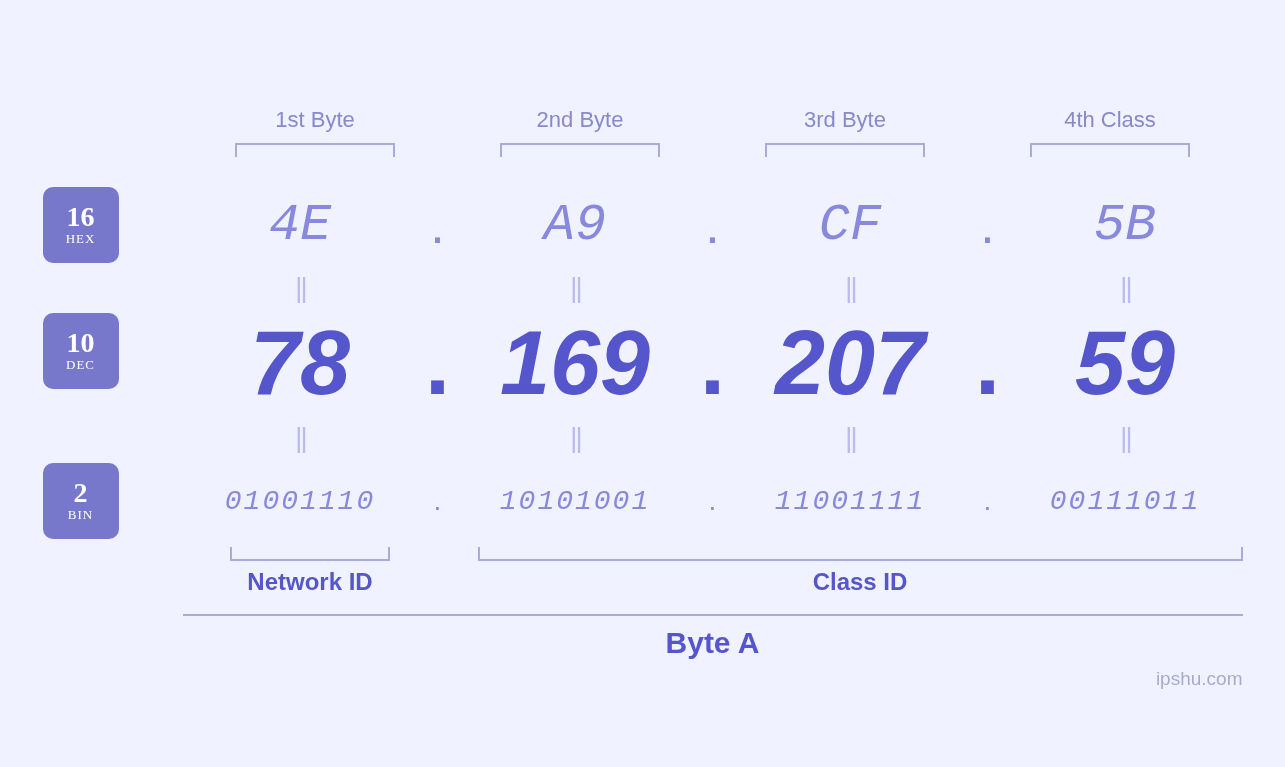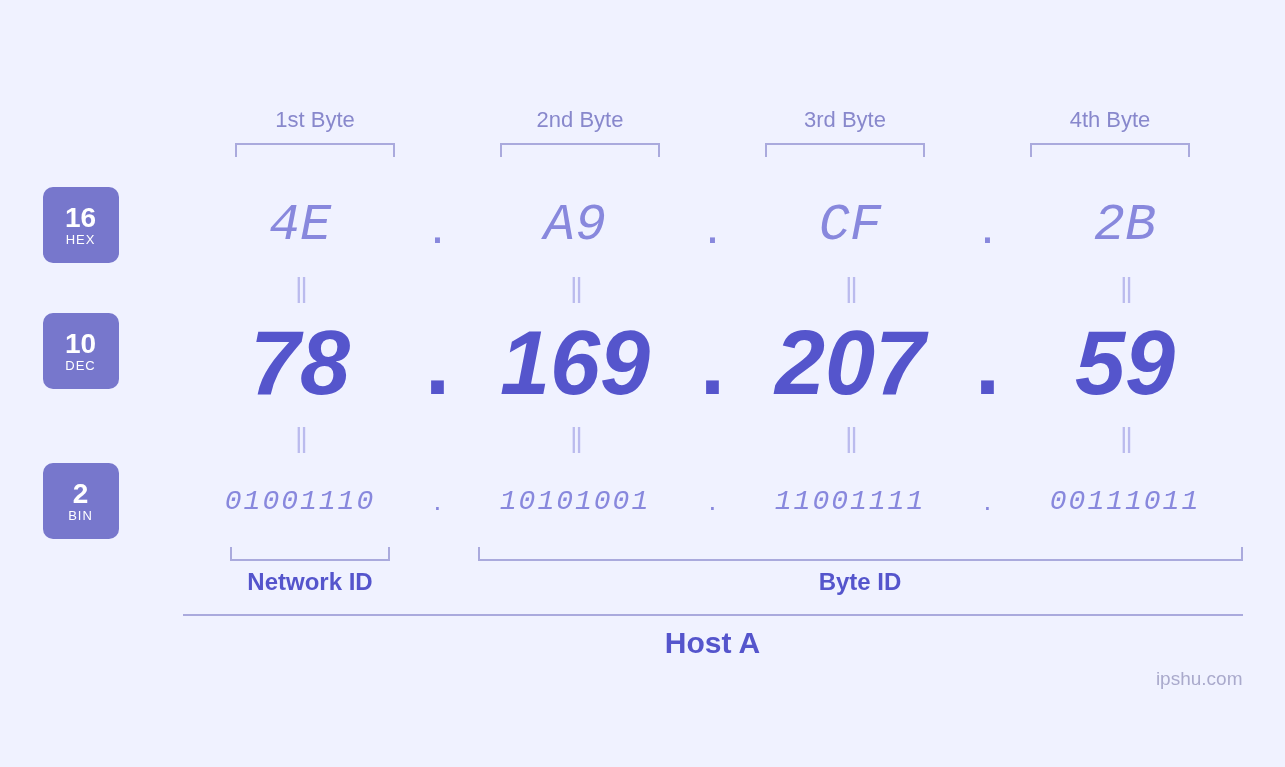--- a/index.html
+++ b/index.html
@@ -64,20 +64,21 @@
       display: flex;
       align-items: flex-start;
     }
 
     
     .base-labels {
       width: 140px;
       display: flex;
       flex-direction: column;
       gap: 0;
+      font-family: Liberation Serif, serif;
     }
 
     .base-badge {
       width: 76px;
       height: 76px;
       background: #7777cc;
       border-radius: 10px;
       display: flex;
       flex-direction: column;
       align-items: center;
@@ -289,21 +290,21 @@
   </style>
 </head>
 <body>
 
 <div class="container">
 
   <div class="byte-headers">
     <div class="byte-header">1st Byte</div>
     <div class="byte-header">2nd Byte</div>
     <div class="byte-header">3rd Byte</div>
-    <div class="byte-header">4th Byte</div>
+    <div class="byte-header">4th Class</div>
   </div>
 
   <div class="top-brackets">
     <div class="bracket-cell">
       <div class="bracket-top"></div>
     </div>
     <div class="bracket-cell">
       <div class="bracket-top"></div>
     </div>
     <div class="bracket-cell">
@@ -354,21 +355,21 @@
         <div class="dot-cell">
           <span class="dot-hex">.</span>
         </div>
         <div class="value-cell">
           <span class="hex-value">CF</span>
         </div>
         <div class="dot-cell">
           <span class="dot-hex">.</span>
         </div>
         <div class="value-cell">
-          <span class="hex-value">2B</span>
+          <span class="hex-value">5B</span>
         </div>
       </div>
 
       <div class="equals-row">
         <div class="value-cell equals-sign">||</div>
         <div class="dot-eq"></div>
         <div class="value-cell equals-sign">||</div>
         <div class="dot-eq"></div>
         <div class="value-cell equals-sign">||</div>
         <div class="dot-eq"></div>
@@ -443,24 +444,24 @@
       </div>
 
       <div style="width:40px;"></div>
       <div class="host-bracket-wrap" style="flex:3; padding-right:0;">
         <div class="host-bracket" style="flex:1; margin:0;"></div>
       </div>
     </div>
     <div class="id-labels">
       <div class="network-id-label">Network ID</div>
       <div style="width:40px;"></div>
-      <div class="host-id-label">Byte ID</div>
+      <div class="host-id-label">Class ID</div>
     </div>
   </div>
 
   <div class="class-area">
     <div class="class-bracket-line"></div>
-    <div class="class-label">Host A</div>
+    <div class="class-label">Byte A</div>
   </div>
 
   <div class="watermark">ipshu.com</div>
 
 </div>
 
 </body></html>

